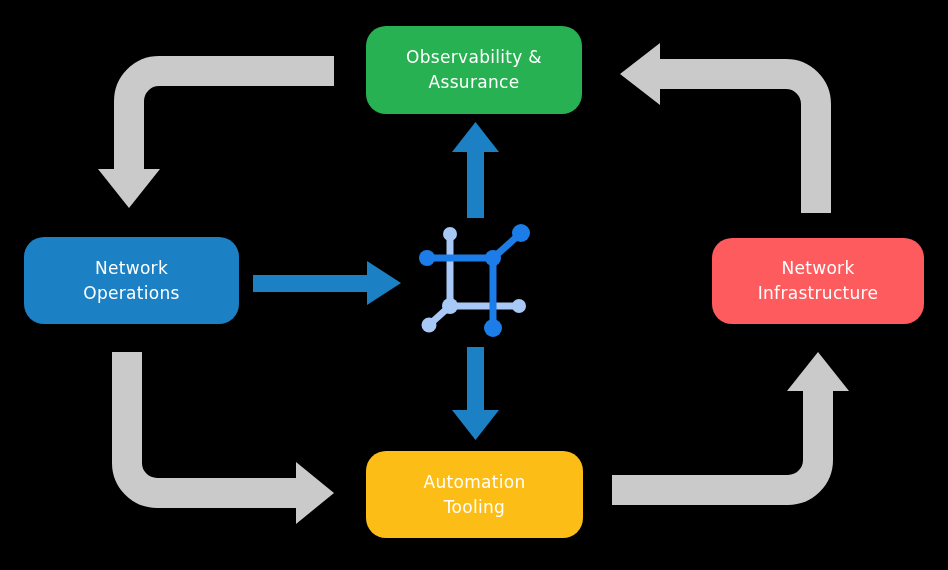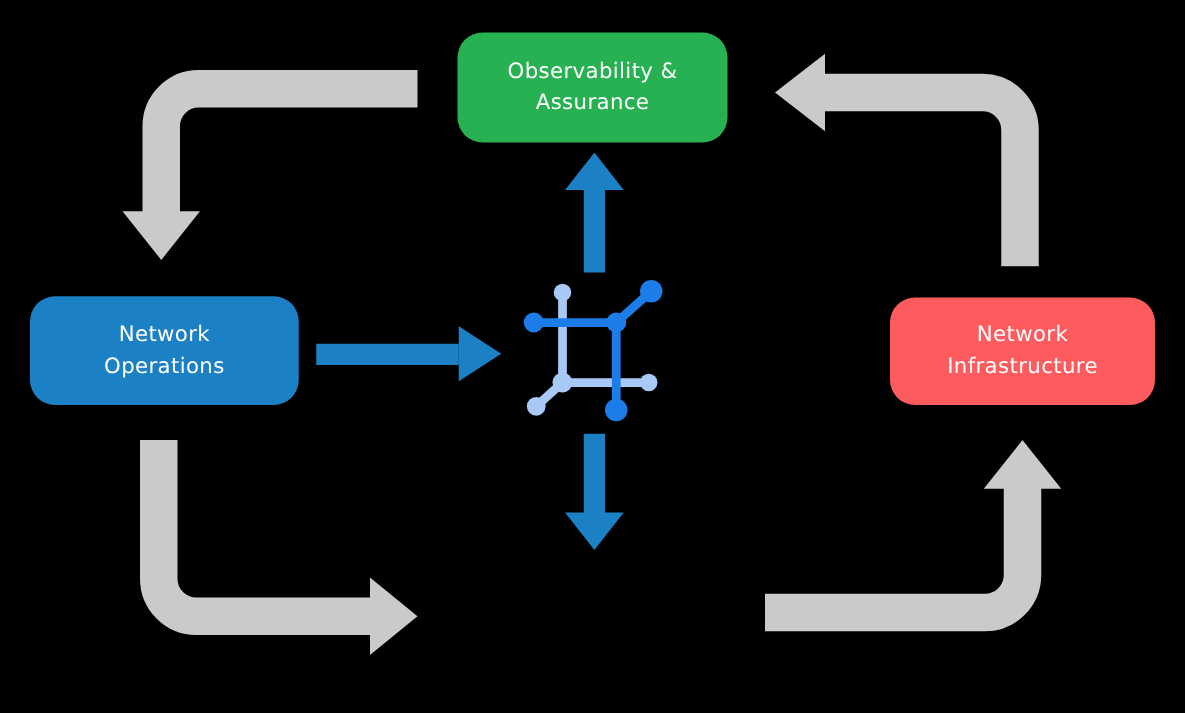--- a/index.html
+++ b/index.html
@@ -97,14 +97,18 @@
   <div class="node node-operations" style="background-color: rgb(28, 128, 196);">
     <span>Network
 Operations</span>
   </div>
 
   <div class="node node-infrastructure" style="background-color: rgb(253, 91, 94);">
     <span>Network
 Infrastructure</span>
   </div>
 
+  <div class="node node-automation" style="background-color: rgb(252, 189, 23);">
+    <span>Automation
+Tooling</span>
+  </div>
 
 </div>
 
 </body></html>

